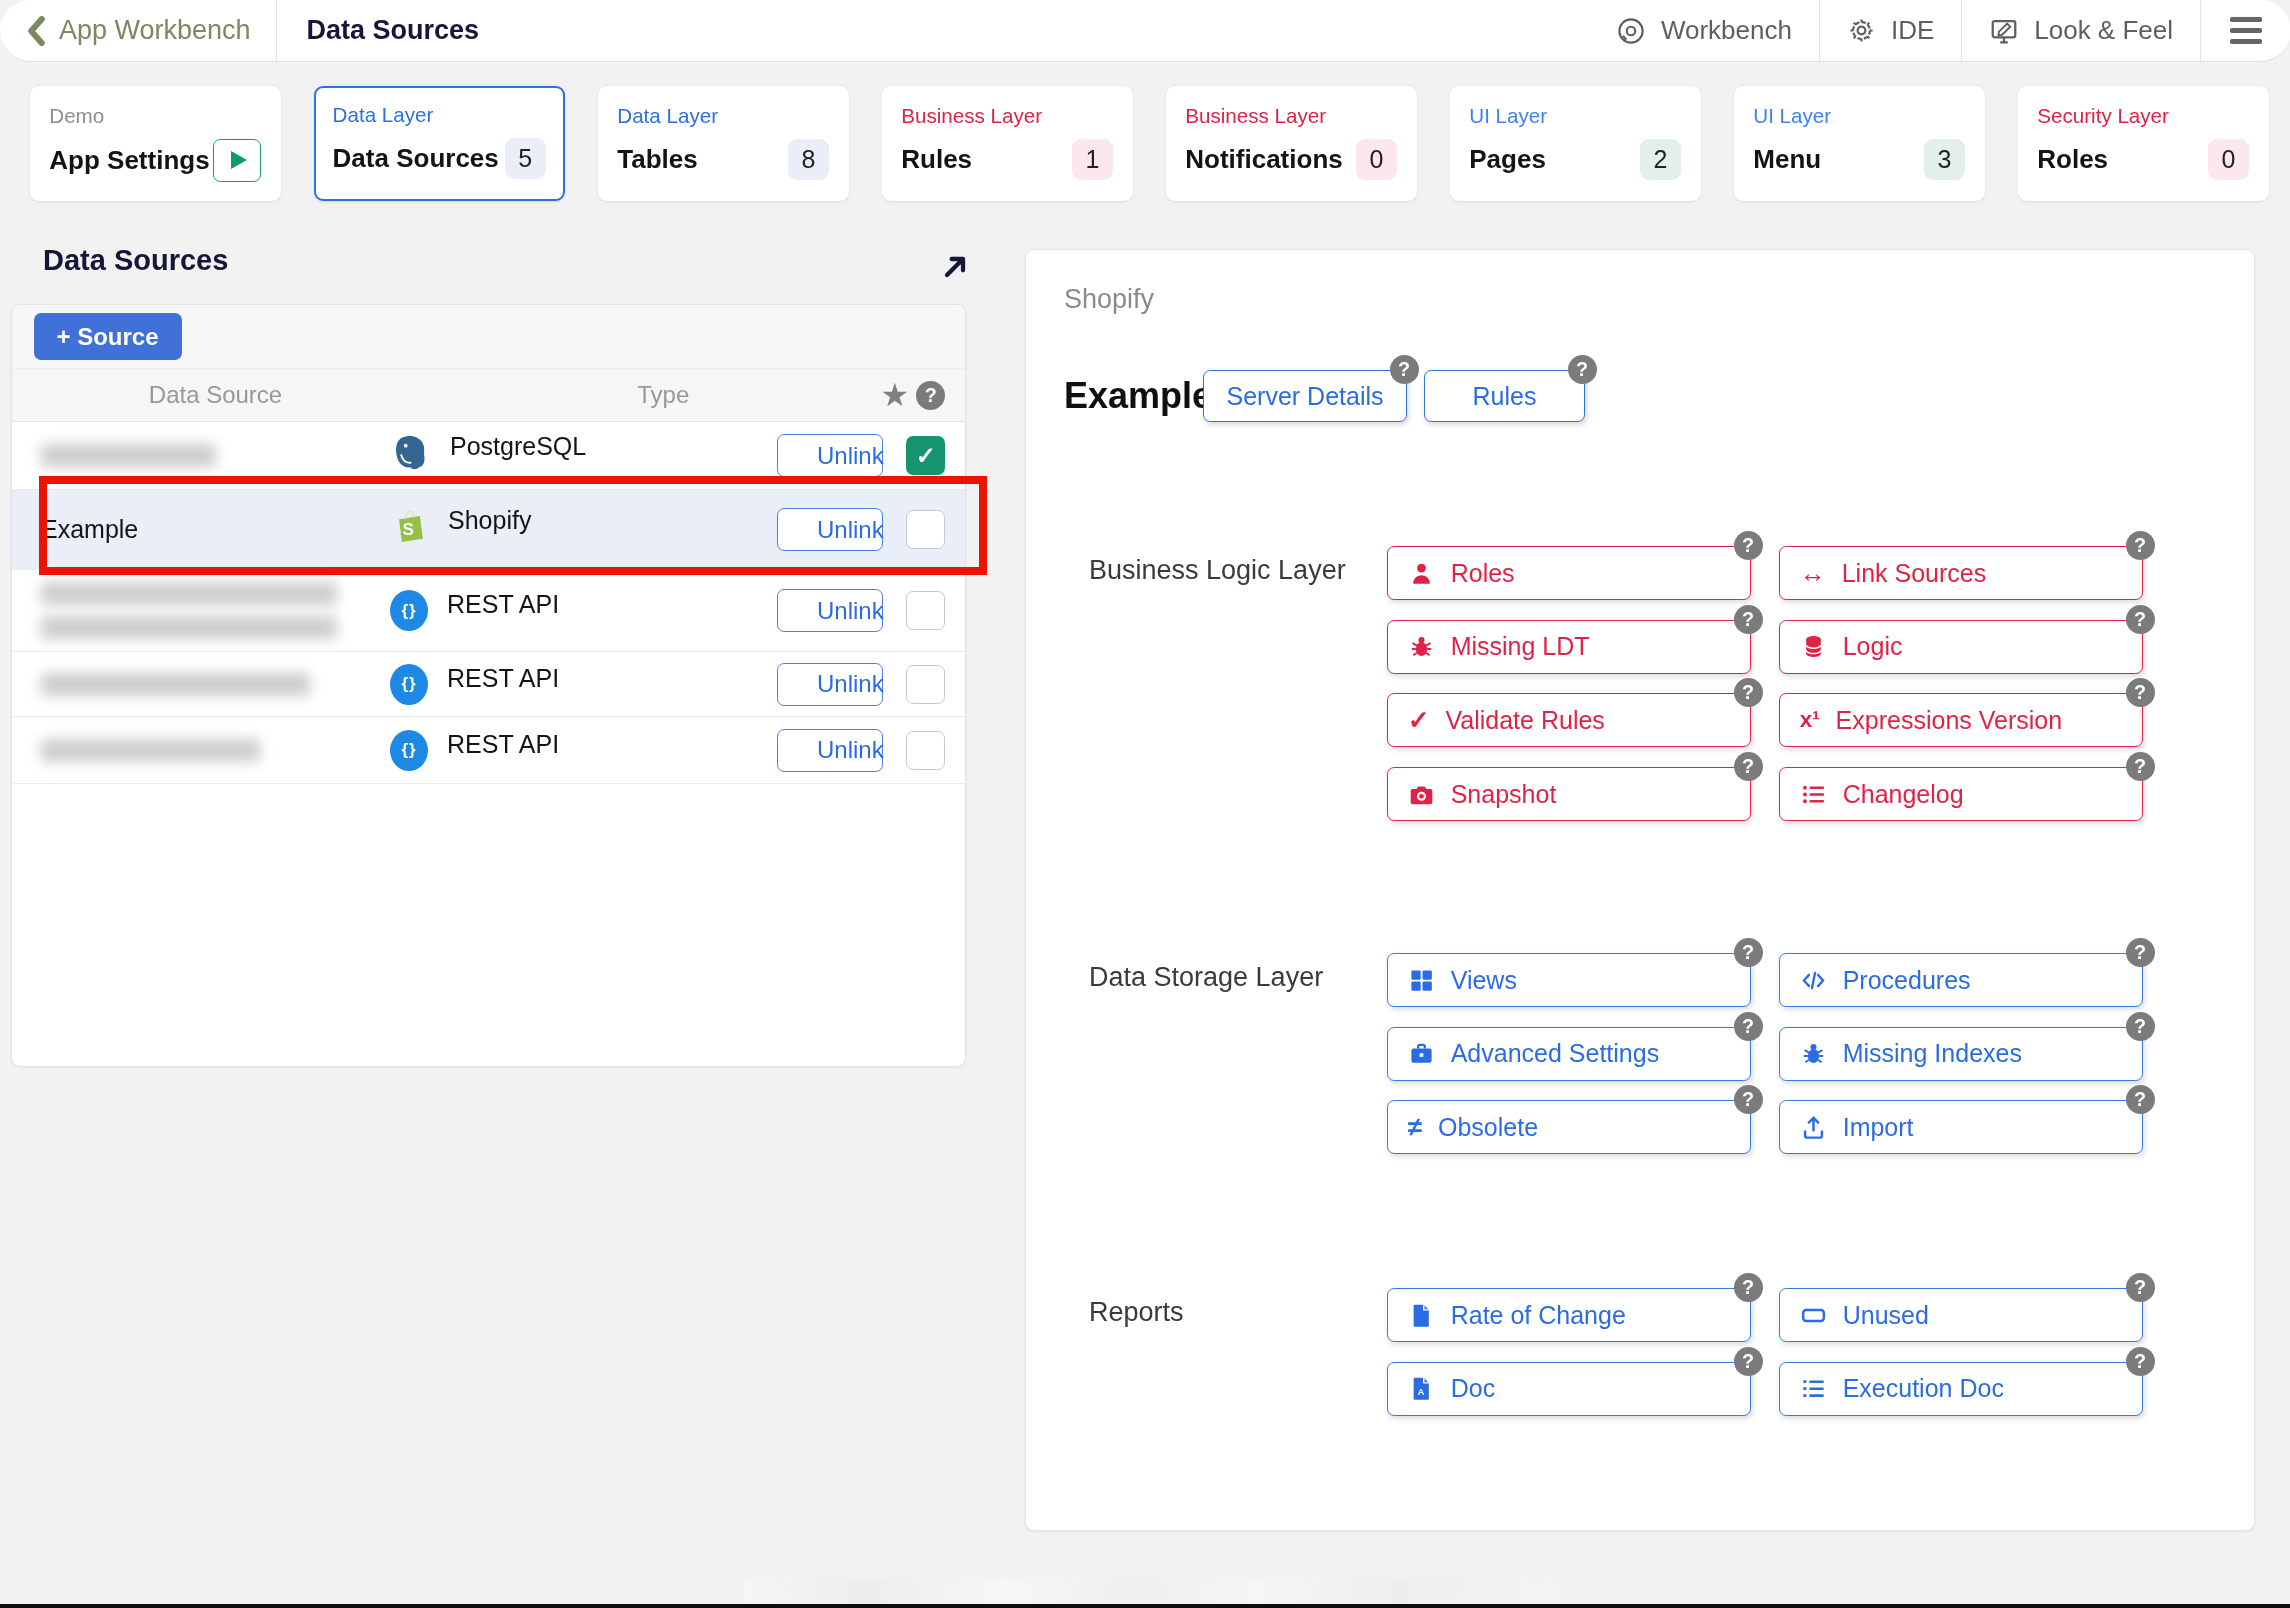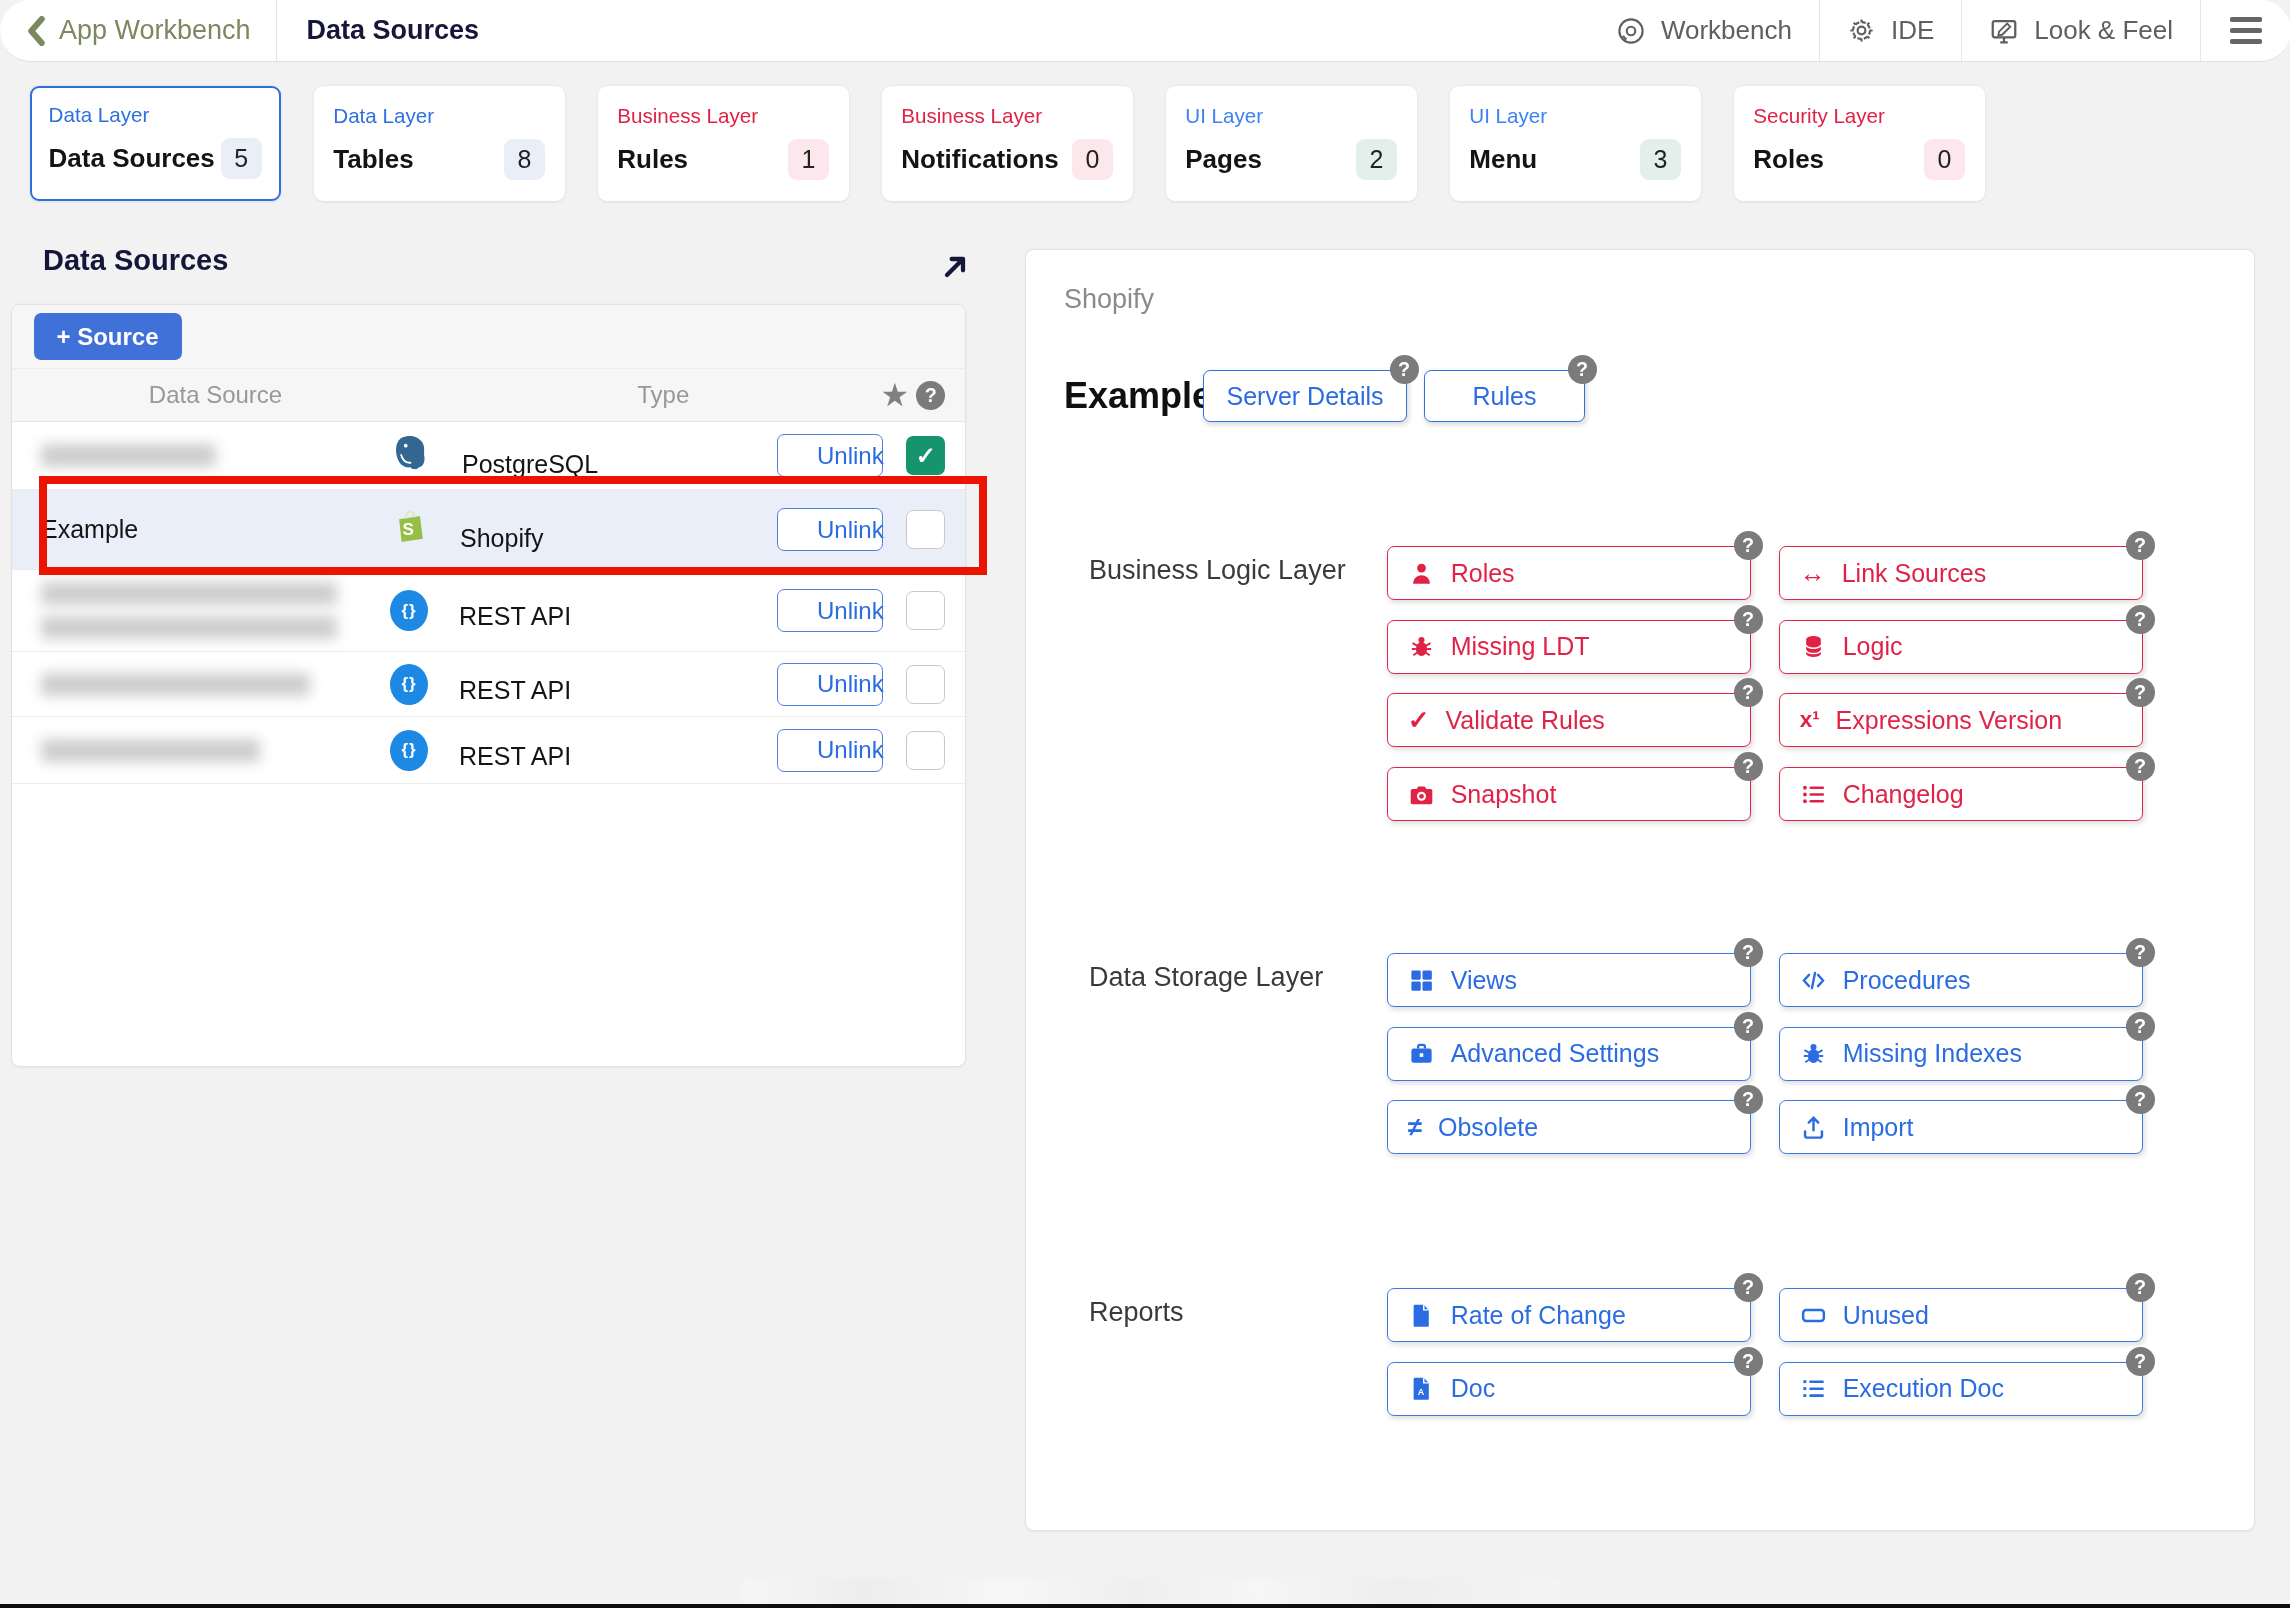--- a/index.html
+++ b/index.html
@@ -51,21 +51,21 @@
   .col-type{flex:1;padding-left:56px;}
   .col-ctrl{display:flex;align-items:center;gap:7.2px;padding-right:19.7px;}
   .hdr-star{font-size:32px;color:#808080;cursor:pointer;line-height:1;}
   .q-circle{width:29px;height:29px;border-radius:50%;background:#7b7b7b;color:#fff;font-size:19.7px;font-weight:bold;
     display:flex;align-items:center;justify-content:center;cursor:pointer;}
   .srow{display:flex;align-items:center;border-bottom:0.9px solid #ececec;position:relative;cursor:pointer;}
   .srow.highlight{background:#eaeef8;}
   .cell-name{width:378px;padding-left:29px;box-sizing:border-box;font-size:25px;color:#141414;
     display:flex;flex-direction:column;gap:11.6px;}
   .blur-block{height:23px;background:#cdcdcd;border-radius:3.6px;filter:blur(6.3px);}
-  .cell-type{flex:1;display:flex;align-items:flex-end;gap:31px;font-size:25px;color:#141414;}
+  .cell-type{flex:1;display:flex;align-items:flex-start;gap:19px;font-size:25px;color:#141414;}
   .unlink-btn{width:106px;height:43px;border:1.8px solid #4a7fe0;border-radius:7.2px;color:#2b6ce2;font-size:24px;
     background:#fff;display:flex;align-items:center;justify-content:center;margin-right:23px;cursor:pointer;
     box-sizing:border-box;font-family:inherit;padding-left:46px;}
   .cbx{width:39px;height:39px;border-radius:7.2px;margin-right:19.7px;box-sizing:border-box;cursor:pointer;
     display:flex;align-items:center;justify-content:center;}
   .cbx.checked{background:#16946e;color:#fff;font-size:24px;font-weight:bold;}
   .cbx.empty{background:#fff;border:1.8px solid #c8c8c8;}
   .cbx .mark{line-height:1;}
   .rest-icon{width:38px;height:41px;border-radius:50%;background:#1e88e5;color:#fff;font-weight:bold;
     font-size:17px;letter-spacing:0.9px;display:flex;align-items:center;justify-content:center;}
@@ -149,20 +149,29 @@
     </div>
     <div class="tb-burger">
       <i></i>
         <i></i>
         <i></i>
     </div>
   </div>
 </div>
 
 <div class="cards">
+  <div class="card">
+    <div class="card-layer gray">Demo</div>
+    <div class="card-row">
+      <span class="card-name">App Settings</span>
+      <span class="play-btn">
+          <span class="play-tri"></span>
+        </span>
+    </div>
+  </div>
   <div class="card selected">
     <div class="card-layer blue">Data Layer</div>
     <div class="card-row">
       <span class="card-name">Data Sources</span>
       <span class="badge blue">5</span>
     </div>
   </div>
   <div class="card">
     <div class="card-layer blue">Data Layer</div>
     <div class="card-row">

